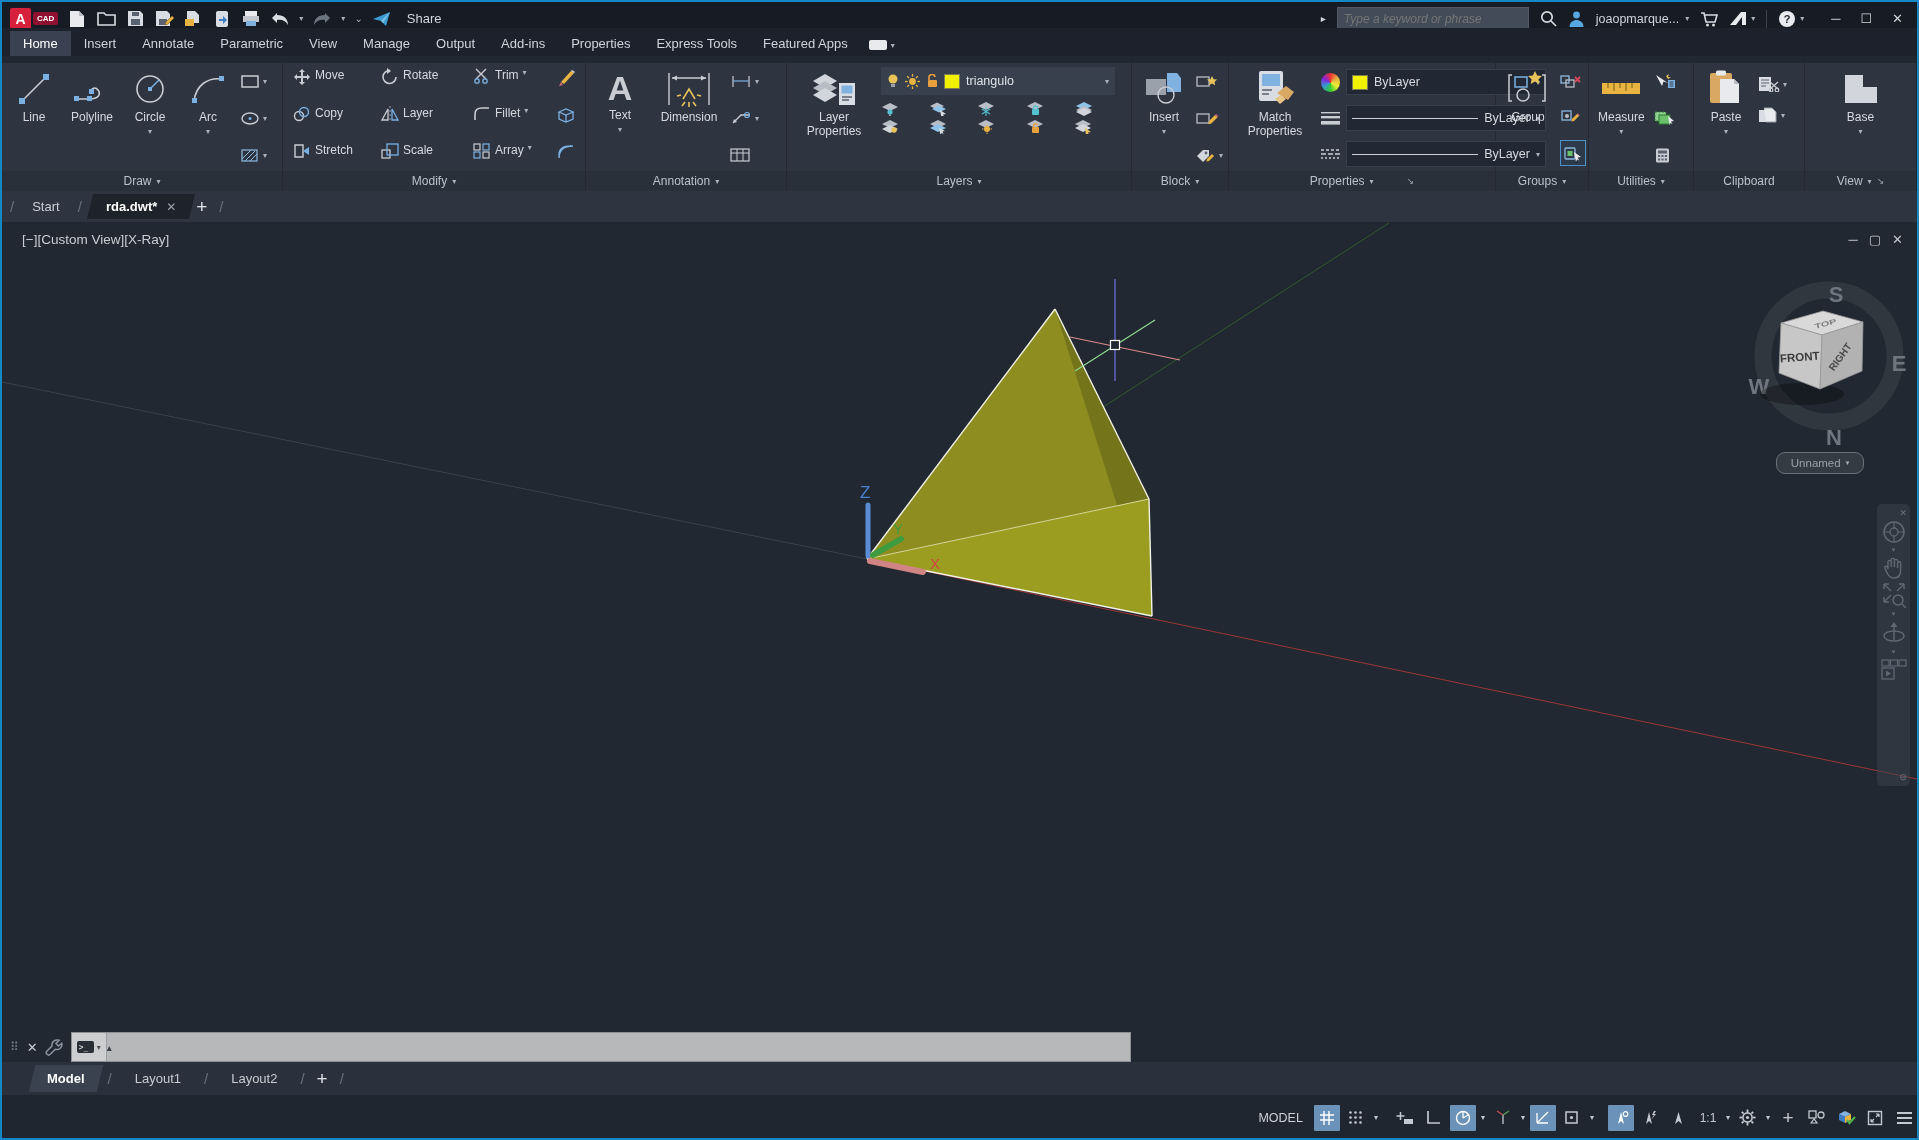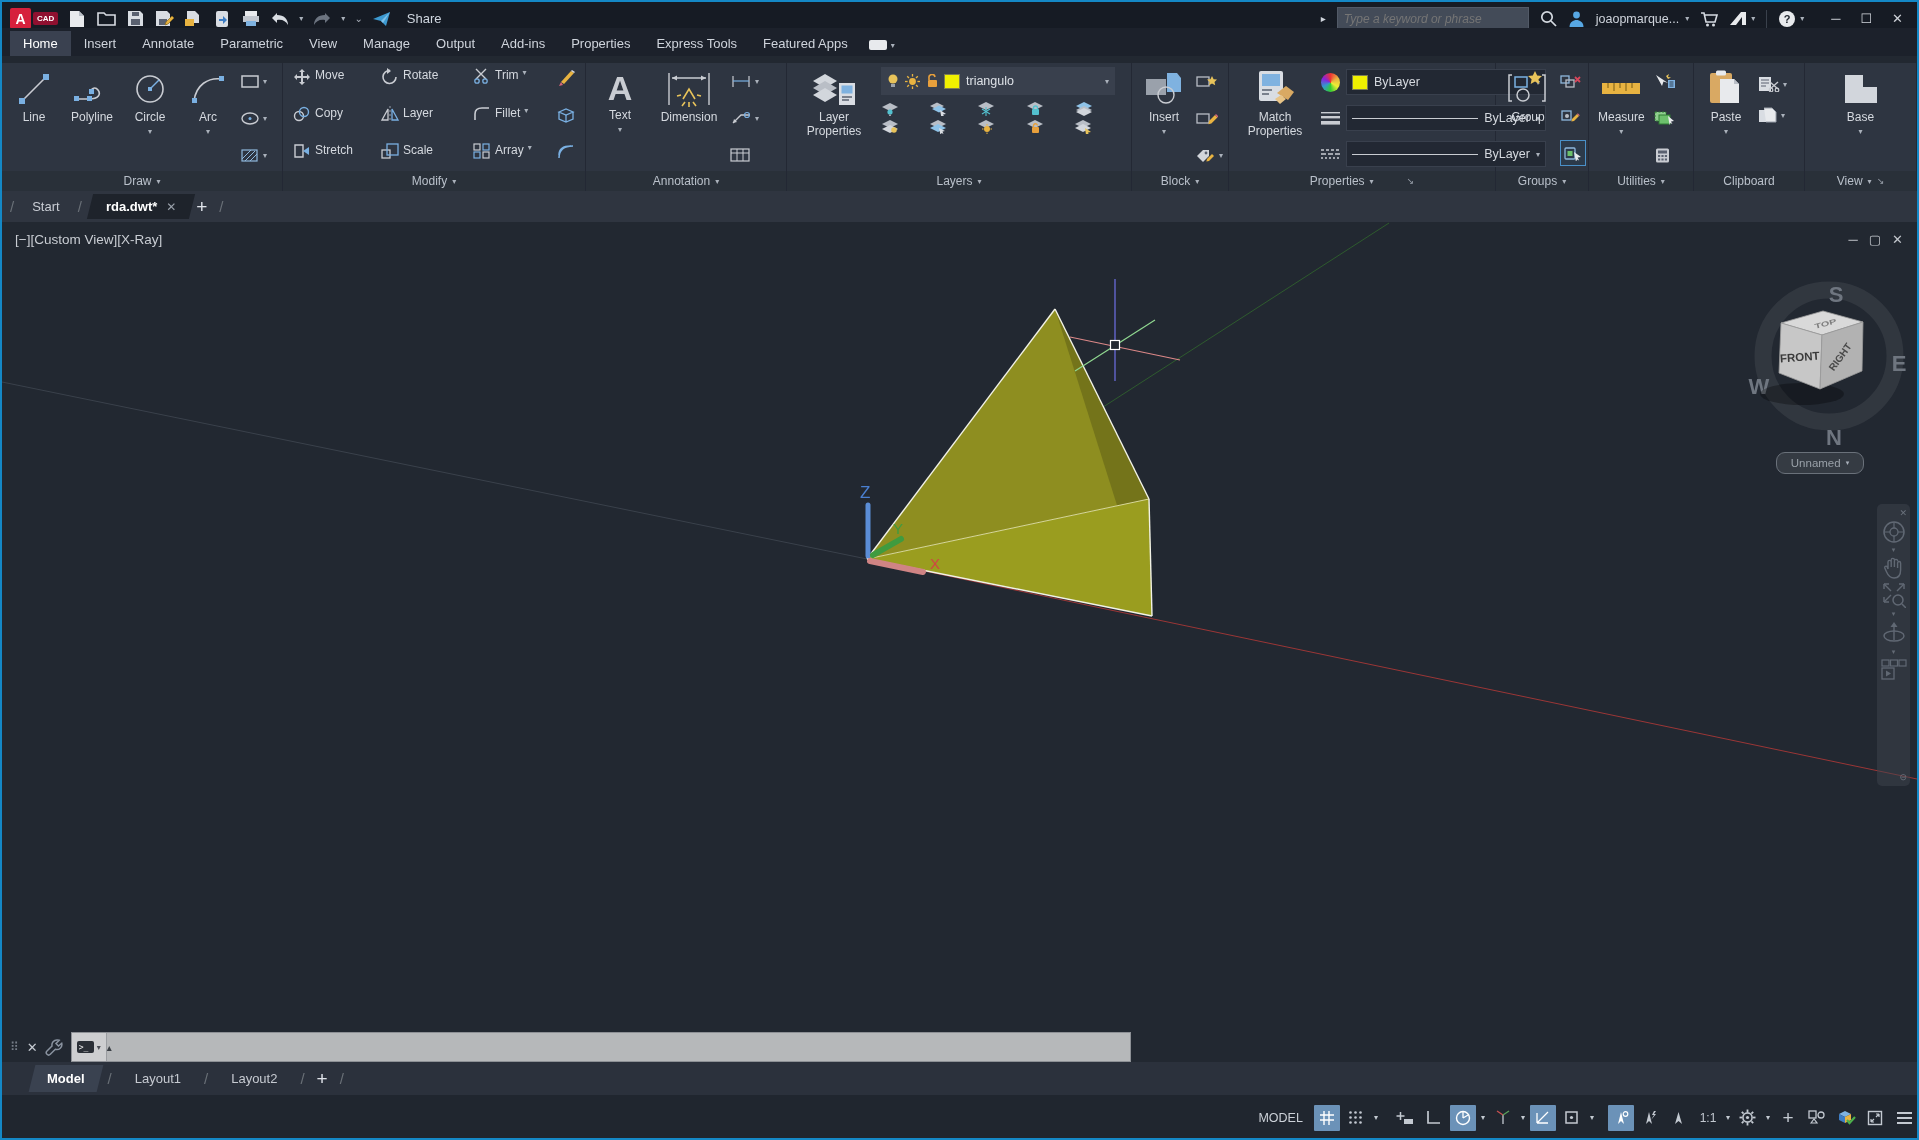--- a/index.html
+++ b/index.html
@@ -55,21 +55,21 @@
   
   #filetabs{left:0;top:189px;width:100%;height:31px;background:#2f3540;display:flex;align-items:center;}
   .slash{color:#6a7077;font-size:15px;margin:0 8px;}
   .ftab{padding:5px 10px;color:#c9cdd4;font-size:13px;}
   .ftab.active{background:#1e232b;color:#fff;font-weight:bold;transform:skewX(-14deg);padding:5px 16px;}
   .ftab.active>span{display:inline-block;transform:skewX(14deg);}
   .ftab .x{color:#9aa1ab;font-weight:normal;margin-left:9px;font-size:12px;}
   .plus{color:#dfe3e9;font-size:19px;margin:0 4px;}
   
   #viewport{left:0;top:220px;width:1915px;height:840px;background:#222831;}
-  #vplabel{left:13px;top:10px;color:#c9cdd3;font-size:13.5px;}
+  #vplabel{left:20px;top:10px;color:#c9cdd3;font-size:13.5px;}
   #vpctrls{right:14px;top:10px;display:flex;gap:11px;color:#c3c7cd;font-size:13px;}
   #unnamed{left:1774px;top:230px;width:86px;height:20px;background:rgba(88,94,102,.35);
     border:1px solid #6a717a;border-radius:9px;display:flex;align-items:center;justify-content:center;
     gap:5px;color:#99a0a8;font-size:11.5px;}
   #navbar{right:7px;top:282px;width:33px;height:274px;background:rgba(62,68,78,.5);border-radius:5px;
     display:flex;flex-direction:column;align-items:center;padding:4px 0;gap:2px;}
   #navbar .nx{align-self:flex-end;margin-right:3px;color:#79818c;font-size:9px;opacity:.8;}
   #navbar .ni{opacity:.65;}
   #navbar .ncaret{color:#79818c;font-size:7px;opacity:.7;}
   

